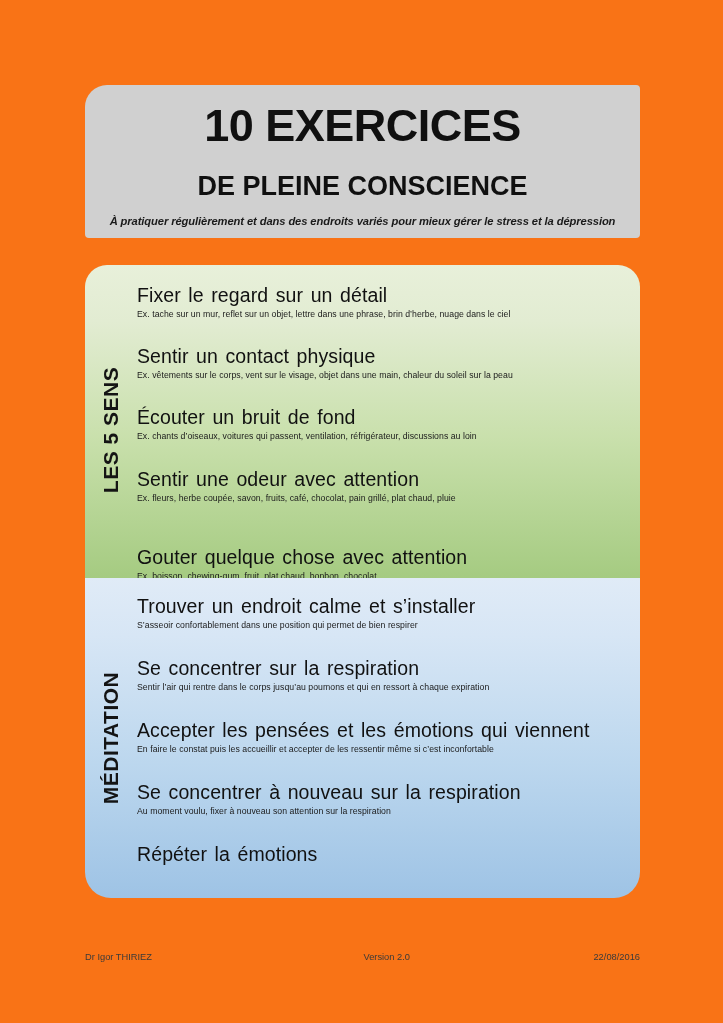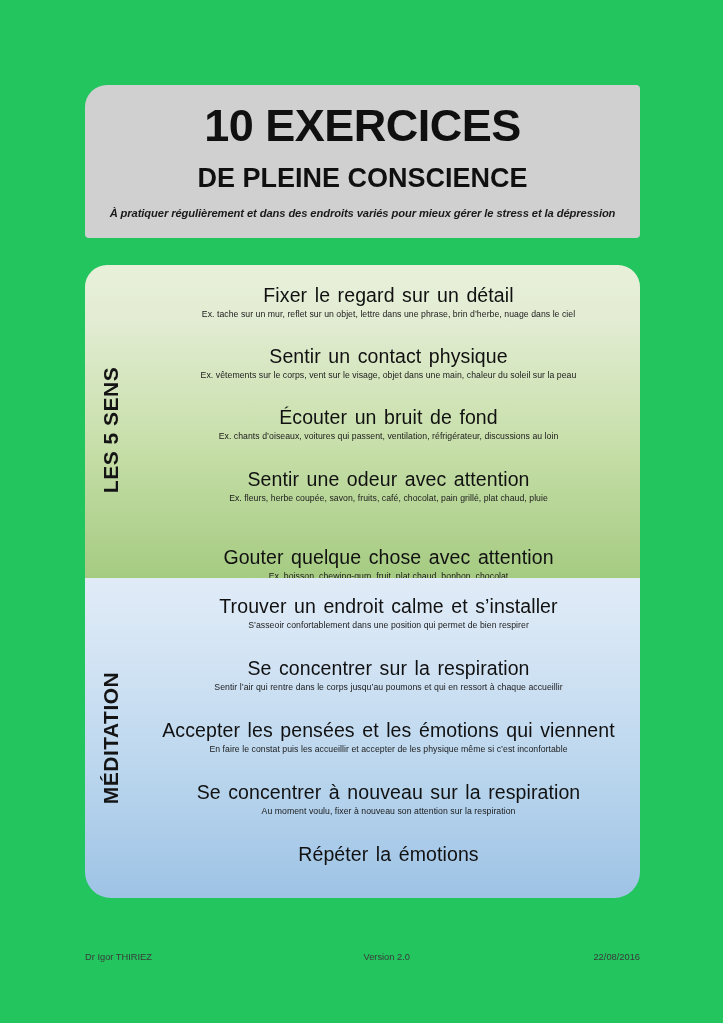--- a/index.html
+++ b/index.html
@@ -5,21 +5,21 @@
   * { margin:0; padding:0; box-sizing:border-box; }
   html, body {
     width:723px; height:1023px;
     background:#ffffff;
     font-family:"Liberation Sans", sans-serif;
     overflow:hidden;
   }
   .page {
     position:relative;
     width:723px; height:1023px;
-    background:#22c55e;
+    background:#f97316;
   }
 
   
   .header-box {
     position:absolute;
     left:85px; top:85px;
     width:555px; height:153px;
     background:#d0d0d0;
     border-radius:22px 4px 4px 4px;
     text-align:center;
@@ -29,21 +29,21 @@
     font-weight:bold;
     letter-spacing:-0.5px;
     color:#101010;
     margin-top:18px;
     line-height:1.0;
   }
   .title-sub {
     font-size:27px;
     font-weight:bold;
     color:#101010;
-    margin-top:16px;
+    margin-top:24px;
     line-height:1.1;
     letter-spacing:0px;
   }
   .title-tagline {
     font-size:11.2px;
     font-style:italic;
     font-weight:bold;
     color:#1a1a1a;
     margin-top:13px;
     letter-spacing:-0.1px;
@@ -89,21 +89,20 @@
   .side-meditation { top:60px; height:200px; }
 
   
   .items {
     position:absolute;
     left:52px; right:0; top:0; bottom:0;
   }
   .item {
     position:absolute;
     left:0; right:0;
-    text-align:center;
   }
   .item-title {
     font-size:19.5px;
     font-weight:normal;
     color:#111111;
     line-height:1.15;
     letter-spacing:0.1px;
     word-spacing:2px;
   }
   .item-ex {
@@ -184,25 +183,25 @@
     <div class="side-label side-meditation">
       <span>MÉDITATION</span>
     </div>
     <div class="items">
       <div class="item b0">
         <div class="item-title">Trouver un endroit calme et s’installer</div>
         <div class="item-ex">S’asseoir confortablement dans une position qui permet de bien respirer</div>
       </div>
       <div class="item b1">
         <div class="item-title">Se concentrer sur la respiration</div>
-        <div class="item-ex">Sentir l’air qui rentre dans le corps jusqu’au poumons et qui en ressort à chaque accueillir</div>
+        <div class="item-ex">Sentir l’air qui rentre dans le corps jusqu’au poumons et qui en ressort à chaque expiration</div>
       </div>
       <div class="item b2">
         <div class="item-title">Accepter les pensées et les émotions qui viennent</div>
-        <div class="item-ex">En faire le constat puis les accueillir et accepter de les physique même si c’est inconfortable</div>
+        <div class="item-ex">En faire le constat puis les accueillir et accepter de les ressentir même si c’est inconfortable</div>
       </div>
       <div class="item b3">
         <div class="item-title">Se concentrer à nouveau sur la respiration</div>
         <div class="item-ex">Au moment voulu, fixer à nouveau son attention sur la respiration</div>
       </div>
       <div class="item b4">
         <div class="item-title">Répéter la émotions</div>
       </div>
     </div>
   </div>

